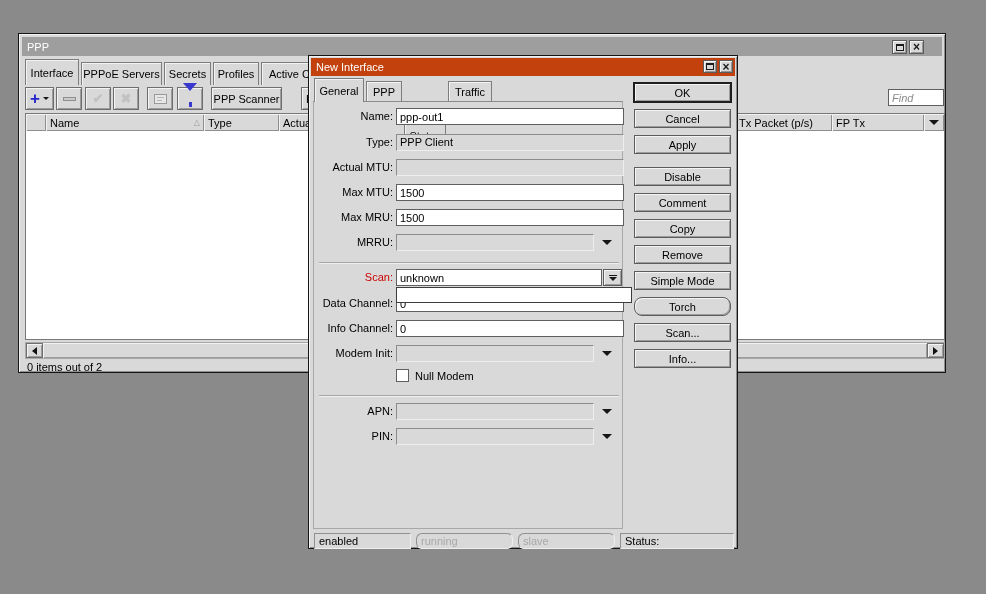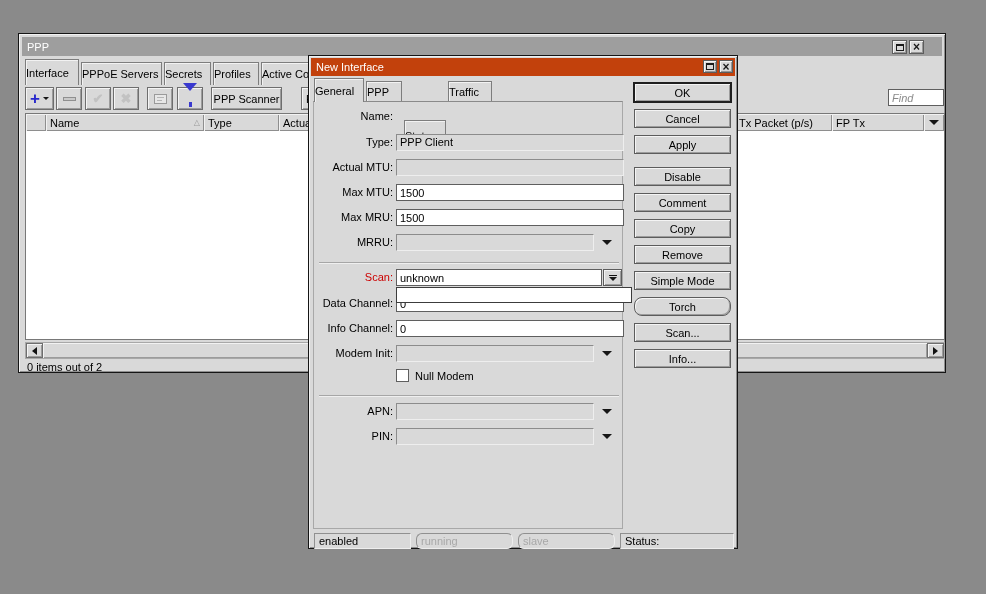--- a/index.html
+++ b/index.html
@@ -13,21 +13,21 @@
               color:#fff; display:flex; align-items:center; padding-left:5px; }
   .tb-gray { background:#9e9e9e; }
   .tb-blue { background:#c2410c; }
   .winbtn { position:absolute; width:15px; height:14px; background:#d9d9d9;
             border:1px solid #5c5c5c; box-shadow: inset 1px 1px 0 #f4f4f4, inset -1px -1px 0 #969696;
             display:flex; align-items:center; justify-content:center; }
   .glyph-max { width:8px; height:7px; border:1px solid #1a1a1a; border-top:2px solid #1a1a1a; }
   .glyph-close { font-weight:bold; font-size:12px; line-height:10px; color:#1a1a1a; }
 
   .tab { position:absolute; background:#d9d9d9; border:1px solid #7d7d7d; border-bottom:none;
-         box-shadow: inset 1px 1px 0 #f2f2f2; display:flex; align-items:center; }
+         box-shadow: inset 1px 1px 0 #f2f2f2; display:flex; align-items:center; justify-content:center; }
   .tab.active { z-index:3; }
 
   .tbtn { position:absolute; height:23px; background:#d9d9d9; border:1px solid #6e6e6e;
           box-shadow: inset 1px 1px 0 #f4f4f4, inset -1px -1px 0 #9c9c9c;
           display:flex; align-items:center; justify-content:center; }
 
   .hdrcell { position:absolute; top:0; height:17px; background:#d9d9d9;
              box-shadow: inset 1px 1px 0 #f2f2f2, inset -1px -1px 0 #8e8e8e;
              display:flex; align-items:center; padding-left:4px; overflow:hidden; white-space:nowrap; }
 
@@ -193,20 +193,21 @@
     <div class="tab" style="left:95px; top:25px; width:42px; height:31px;margin-top:39px;">
       <span>Status</span>
     </div>
     <div class="tab" style="left:139px; top:25px; width:44px; height:21px;">
       <span>Traffic</span>
     </div>
 
     <div style="position:absolute; left:4px; top:45px; width:310px; height:428px; border:1px solid #a8a8a8; border-top-color:#8a8a8a;"></div>
 
     <span class="lbl" style="left:2px; top:54px;">Name:</span>
+    <input class="fld" style="left: 87px; top: 52px; width: 228px;" value="ppp-out1">
 
     <span class="lbl" style="left:2px; top:80px;padding-left:43px;">Type:</span>
     <div class="fld-dis" style="left:87px; top:78px; width:228px;">
       <span>PPP Client</span>
     </div>
 
     <span class="lbl" style="left:2px; top:105px;">Actual MTU:</span>
     <div class="fld-dis" style="left:87px; top:103px; width:228px;">
       <span></span>
     </div>

